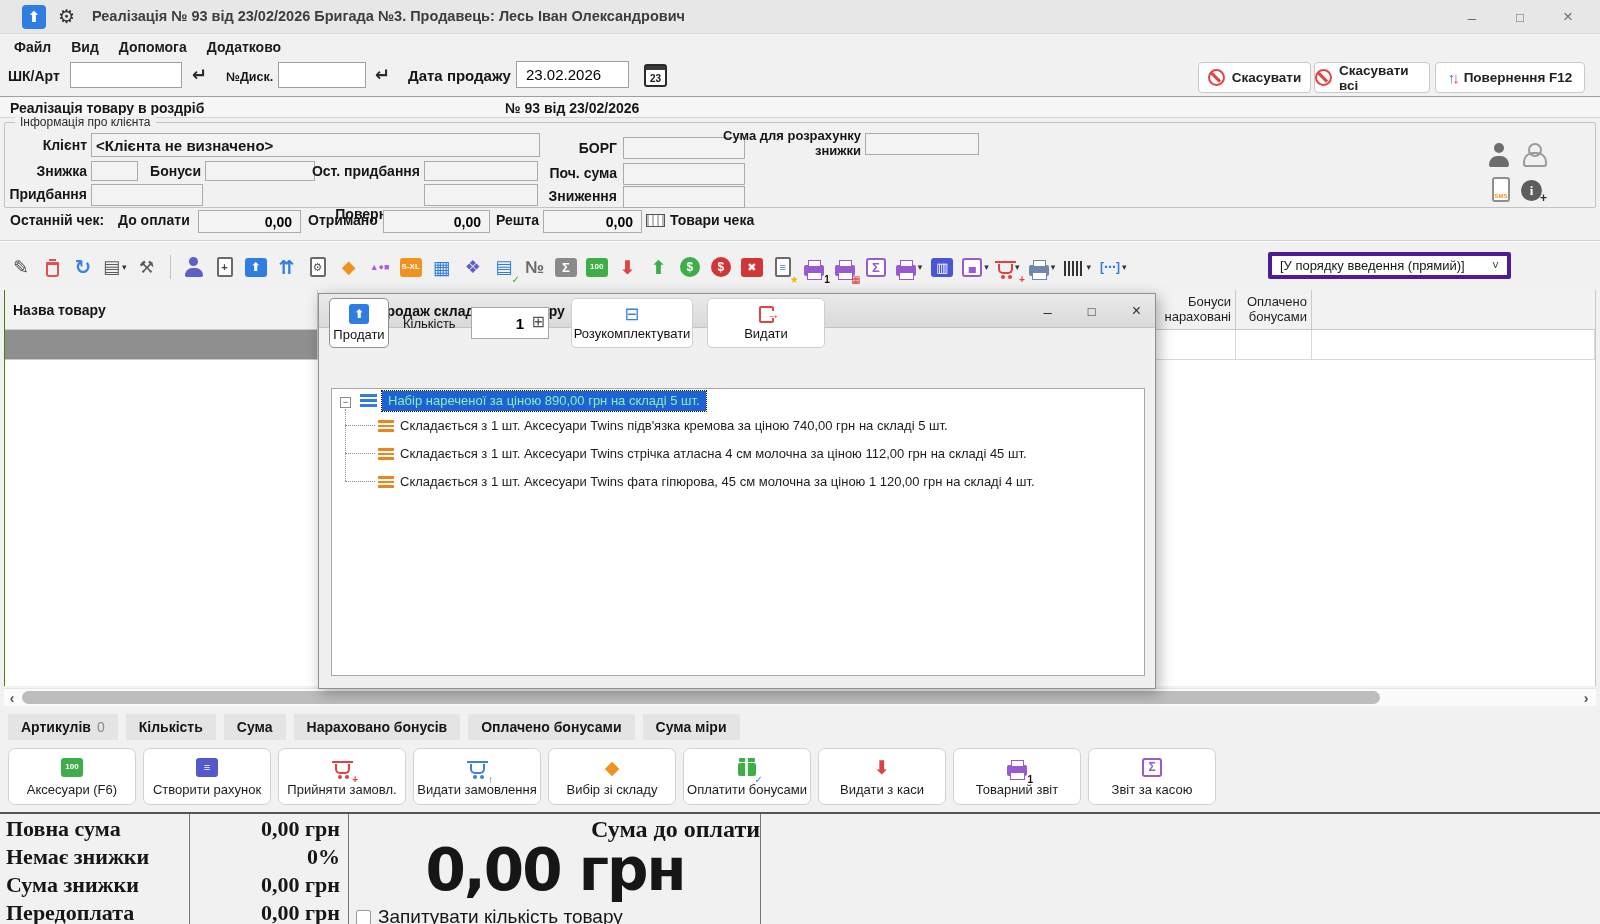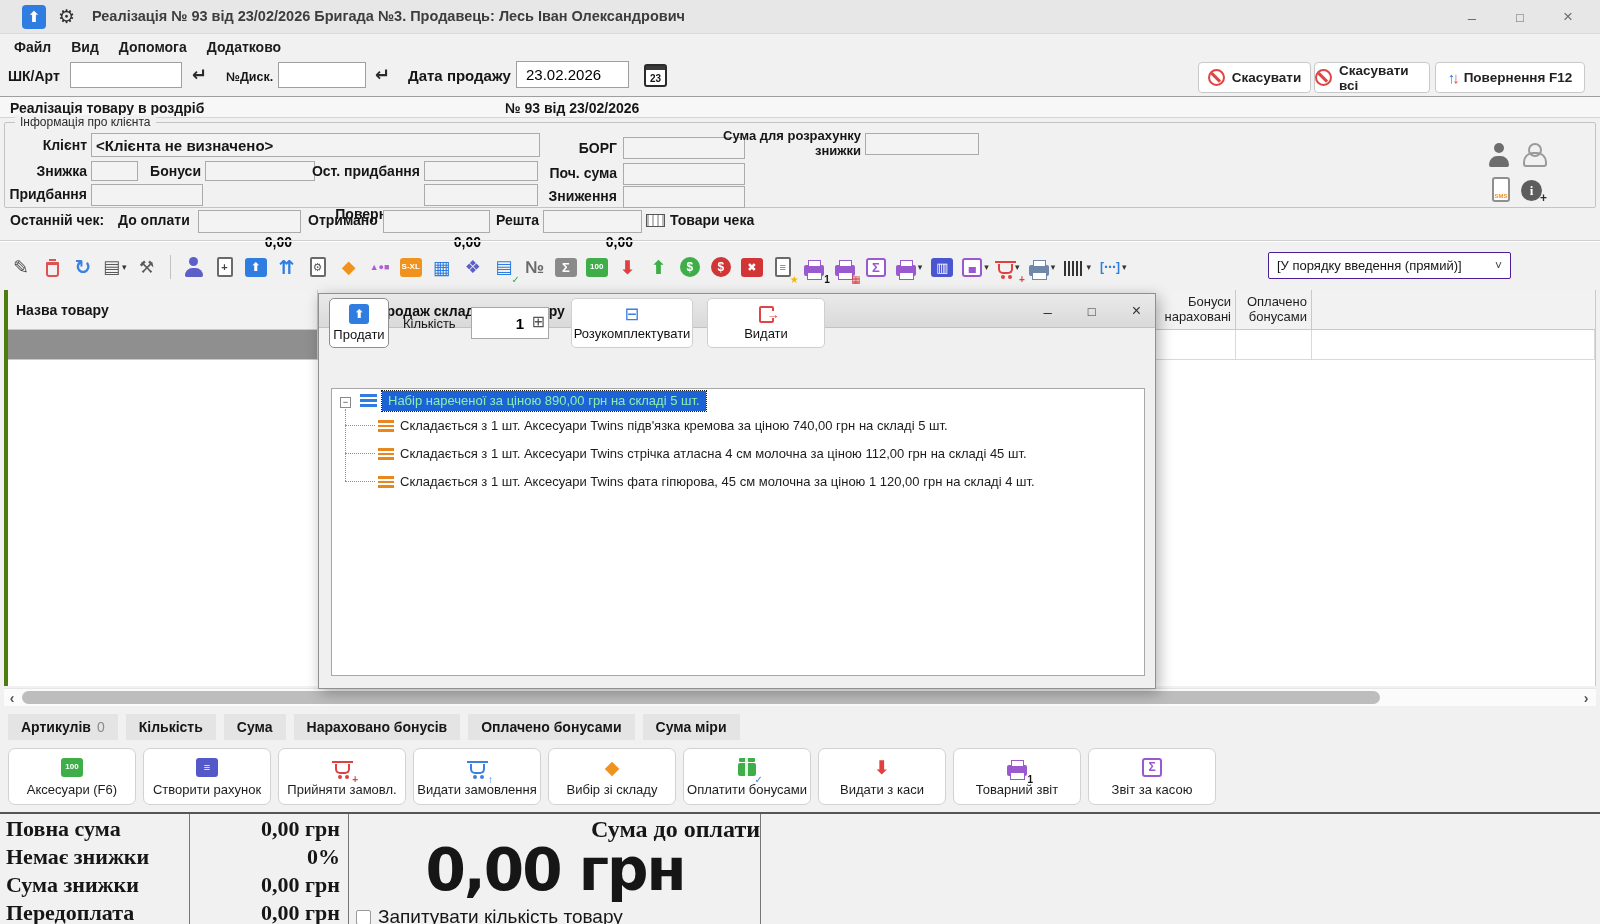--- a/index.html
+++ b/index.html
@@ -80,26 +80,26 @@
   .tbi.cart::before { content:''; position:absolute; top:-3px; left:-5px; width:21px; height:2px; background:currentColor; }
   .tbi.cart::after { content:''; position:absolute; bottom:-7px; left:1px; width:4px; height:4px; border-radius:50%; background:currentColor; box-shadow:7px 0 0 currentColor; }
   .tbi.trash { position:relative; width:13px; height:15px; border:2px solid currentColor; border-top:3px solid currentColor; border-radius:1px 1px 3px 3px; margin-top:4px; }
   .tbi.trash::before { content:''; position:absolute; top:-6px; left:1px; width:7px; height:2px; background:currentColor; }
   .tbi.barcode { width:20px; height:15px; background:repeating-linear-gradient(90deg,currentColor 0 2px,transparent 2px 4px); margin-top:2px; }
   .tbi.gift { position:relative; width:18px; height:13px; background:currentColor; border-radius:2px; margin-top:5px; }
   .tbi.gift::before { content:''; position:absolute; top:-5px; left:1px; width:16px; height:4px; background:currentColor; border-radius:1px; }
   .tbi.gift::after { content:''; position:absolute; top:-6px; left:7px; width:3px; height:19px; background:rgba(255,255,255,.85); }
   .tbbadge { position:absolute; right:-5px; bottom:-3px; font-size:10px; font-weight:bold; line-height:1; }
   .tbdd { font-size:9px; color:#333; margin-left:2px; }
-  .sortbox { position:absolute; top:252px; left:1268px; width:243px; height:27px; background:#fff; border:1px solid #4c1d95;
+  .sortbox { position:absolute; top:252px; left:1268px; width:243px; height:27px; background:#fff; border:4px solid #4c1d95;
              border-radius:2px; font-size:13px; display:flex; align-items:center; padding:0 8px; }
   .sortbox .chev { margin-left:auto; color:#444; font-size:12px; }
 
   
-  .tleft { position:absolute; left:4px; top:290px; width:314px; height:396px; background:#fff; border-left:4px solid #4d7c0f; }
+  .tleft { position:absolute; left:4px; top:290px; width:314px; height:396px; background:#fff; border-left:1px solid #4d7c0f; }
   .tleft .hdr { height:40px; background:#f2f2f2; border-bottom:1px solid #c9c9c9; border-right:1px solid #c9c9c9;
                 display:flex; align-items:center; padding-left:8px; font-size:14px; font-weight:bold; }
   .tleft .selrow { height:30px; background:#8f8f8f; border-bottom:1px solid #c9c9c9; border-right:1px solid #c9c9c9; }
   .tright { position:absolute; left:1155px; top:290px; width:441px; height:396px; background:#fff; border-right:1px solid #c9c9c9; }
   .tright .hdrrow { display:flex; height:40px; background:#f2f2f2; border-bottom:1px solid #c9c9c9; font-size:13px; color:#1f1f1f; }
   .hc { border-right:1px solid #c9c9c9; display:flex; align-items:center; line-height:1.15; }
   .hc.c1 { width:81px; justify-content:flex-end; text-align:right; padding-right:4px; }
   .hc.c2 { width:76px; justify-content:flex-end; text-align:right; padding-right:4px; }
   .hc.c3 { width:283px; padding-left:6px; }
   .tright .bodyrow { display:flex; height:30px; border-bottom:1px solid #d9d9d9; }
@@ -159,21 +159,21 @@
   .expander { position:absolute; left:8px; width:11px; height:11px; background:#fff; border:1px solid #8a8a8a;
               font-size:9px; line-height:9px; text-align:center; color:#333; }
   .stackicon { position:absolute; width:17px; height:15px; background:repeating-linear-gradient(180deg,#2f7de1 0 3.5px,#ffffff 3.5px 5px); }
   .rootlbl { position:absolute; background:#1e63d6; color:#86efac; font-size:13px; padding:2px 6px 3px; outline:1px dotted #1a1a1a; white-space:nowrap; }
   .vconn { position:absolute; left:13px; border-left:1px dotted #909090; }
   .hconn { position:absolute; border-top:1px dotted #909090; }
   .listicon { position:absolute; width:16px; height:12px; background:repeating-linear-gradient(180deg,#e8871e 0 2.6px,transparent 2.6px 4.6px); }
   .childlbl { position:absolute; font-size:13px; color:#1c1c1c; white-space:nowrap; }
 
   input.flat { border:none; outline:none; background:transparent; width:100%; height:100%; font-size:inherit; font-weight:inherit; padding:0 4px; }
-  input.ralign { text-align:right; font-weight:bold;margin-top:20px; }
+  input.ralign { text-align:right; font-weight:bold; }
 </style>
 </head>
 <body>
 
 <div class="titlebar">
   <span class="appicon">⬆</span>
   <span class="abs gearglyph" style="left:58px;top:7px;">⚙</span>
   <span class="wtitle">Реалізація № 93 від 23/02/2026 Бригада №3. Продавець: Лесь Іван Олександрович</span>
   <div class="wbtns">
     <span class="wbtn">–</span>

